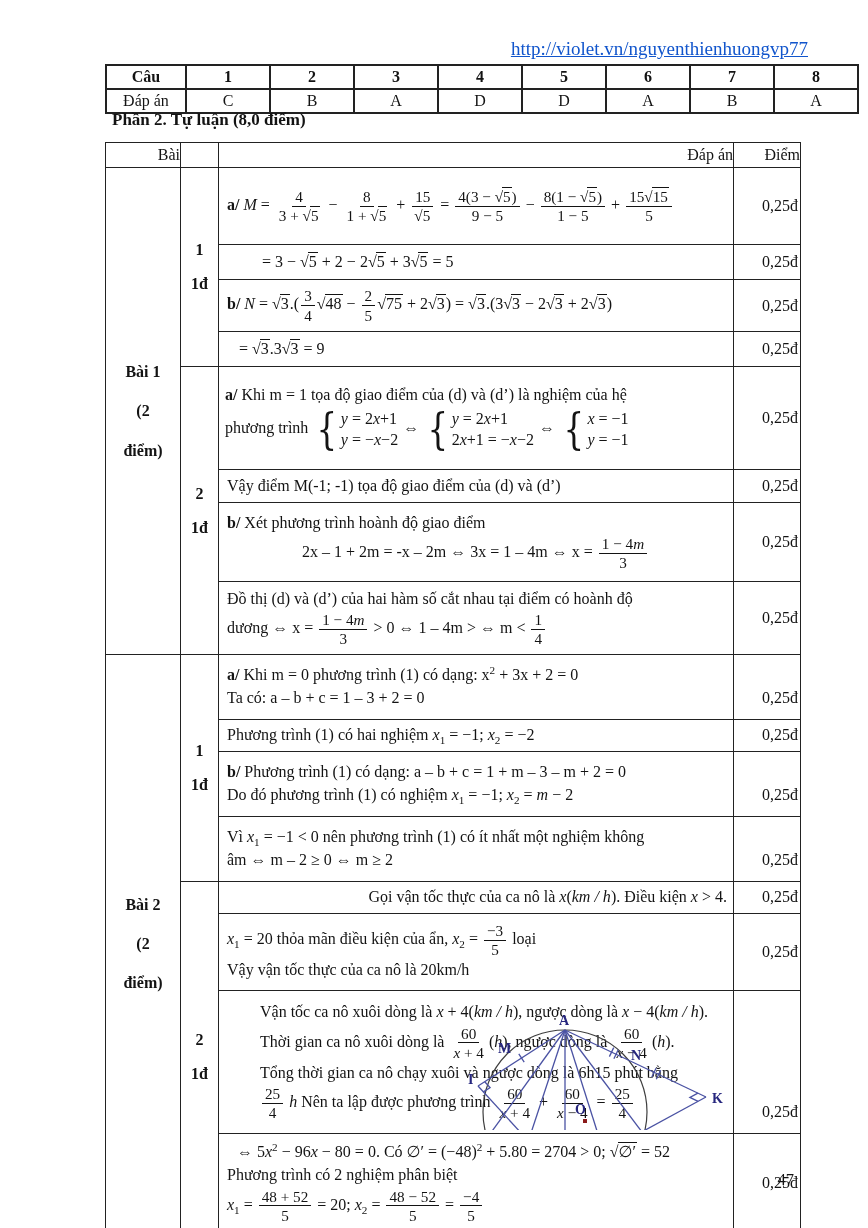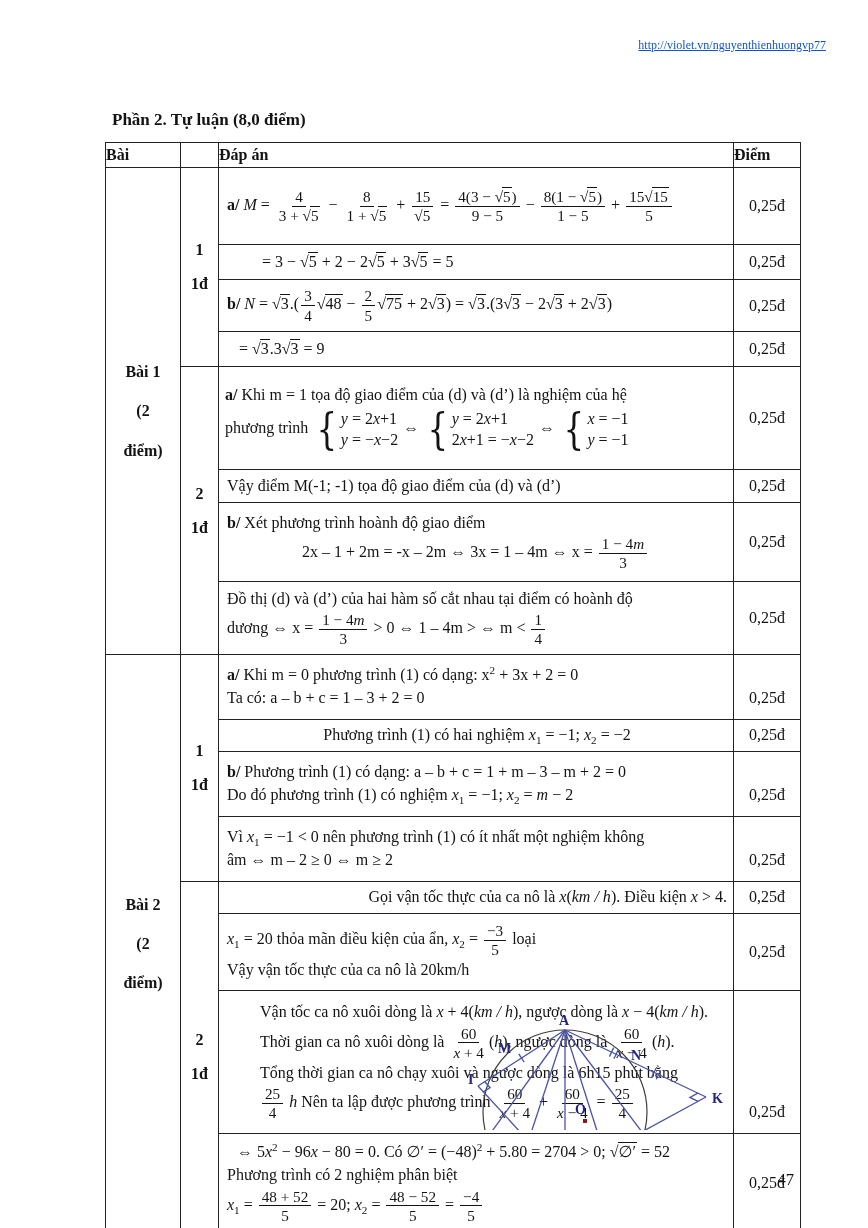--- a/index.html
+++ b/index.html
@@ -2,42 +2,42 @@
 <html style="--link: #1155CC; --border: #222222; --text: #131313; --figline: #4a52a3; --figlabel: #26267e; --dot: #8b1a1a;"><head>
 <meta charset="utf-8">
 <style>
   :root{
     --link:#1155CC; --border:#222222; --text:#131313;
     --figline:#4a52a3; --figlabel:#26267e; --dot:#8b1a1a;
   }
   html,body{margin:0;padding:0;background:#ffffff;}
   .page{position:relative;width:868px;height:1228px;background:#ffffff;overflow:hidden;
         font-family:"Liberation Serif",serif;color:var(--text);font-size:16px;}
-  .url{position:absolute;top:38px;right:42px;color:var(--link);text-decoration:underline;
-       font-size:12px;}
+  .url{position:absolute;top:38px;right:60px;color:var(--link);text-decoration:underline;
+       font-size:19px;}
   
   table{border-collapse:collapse;table-layout:fixed;}
   .mc{position:absolute;left:105px;top:64px;width:733px;}
   .mc th,.mc td{border:2px solid var(--border);height:22px;text-align:center;
        font-size:16px;padding:0;}
   .mc th{font-weight:bold;}
   .mc td{font-weight:normal;}
   .mc .rowlab{font-weight:normal;}
   
   .section-title{position:absolute;left:112px;top:110px;font-weight:bold;font-size:17px;}
   
   .sol{position:absolute;left:105px;top:142px;width:695px;}
   .sol th,.sol td{border:1.5px solid var(--border);font-size:16px;}
-  .sol thead th{height:24px;text-align:left;font-weight:bold;padding:0;}
+  .sol thead th{height:24px;text-align:right;font-weight:normal;padding:0;}
   .bai-cell{text-align:center;font-weight:bold;vertical-align:middle;line-height:2.45;font-size:16.5px;}
   .part-cell{text-align:center;font-weight:bold;vertical-align:middle;font-size:16px;}
   .part-cell .pnum{margin-bottom:16px;}
   .content-cell{padding:3px 6px 3px 8px;vertical-align:middle;line-height:1.3;}
   .content-cell .line{margin:2px 0;}
-  .diem-cell{text-align:center;vertical-align:middle;padding:0 2px;}
+  .diem-cell{text-align:right;vertical-align:middle;padding:0 2px;}
   .diem-cell.bottom{vertical-align:bottom;padding-bottom:12px;}
   
   .bold{font-weight:bold;}
   .var{font-style:italic;}
   .sup{vertical-align:super;font-size:0.7em;line-height:0;}
   .sub{vertical-align:sub;font-size:0.7em;line-height:0;}
   .frac{display:inline-flex;flex-direction:column;align-items:center;vertical-align:middle;
         margin:0 2px;font-size:0.95em;line-height:1.12;text-align:center;}
   .frac .num{padding:0 3px 0.5px 3px;border-bottom:1.2px solid var(--text);}
   .frac .den{padding:0.5px 3px 0 3px;}
@@ -56,20 +56,46 @@
   .fig-label{font-family:"Liberation Serif",serif;font-size:14px;fill:var(--figlabel);font-weight:bold;}
   .page-num{position:absolute;right:74px;top:1170px;font-size:16.5px;}
 </style>
 </head>
 <body>
 
 <div class="page">
 
   <a class="url" href="#">http://violet.vn/nguyenthienhuongvp77</a>
 
+  <table class="mc">
+    <tbody id="mc-body">
+        <tr>
+          <th style="width: 78px;">Câu</th>
+          <th style="width: 82px;">1</th>
+          <th style="width: 82px;">2</th>
+          <th style="width: 82px;">3</th>
+          <th style="width: 82px;">4</th>
+          <th style="width: 82px;">5</th>
+          <th style="width: 82px;">6</th>
+          <th style="width: 82px;">7</th>
+          <th style="width: 82px;">8</th>
+        </tr>
+        <tr>
+          <td class="rowlab">Đáp án</td>
+          <td>C</td>
+          <td>B</td>
+          <td>A</td>
+          <td>D</td>
+          <td>D</td>
+          <td>A</td>
+          <td>B</td>
+          <td>A</td>
+        </tr>
+      </tbody>
+  </table>
 
   <div class="section-title">Phần 2. Tự luận (8,0 điểm)</div>
 
   <table class="sol">
     <colgroup>
       <col style="width:75px">
         <col style="width:38px">
         <col style="width:515px">
         <col style="width:67px">
     </colgroup>
@@ -207,21 +233,21 @@
             <div class="pnum">1</div>
             <div>1đ</div>
           </td>
           <td class="content-cell" style="height: 58px; margin-top: 24px;">
             <div class="line"><span class="bold">a/ </span>Khi m = 0 phương trình (1) có dạng: x<span class="sup">2</span> + 3x + 2 = 0</div>
             <div class="line">Ta có: a – b + c = 1 – 3 + 2 = 0</div>
           </td>
           <td class="diem-cell bottom">0,25đ</td>
         </tr>
         <tr>
-          <td class="content-cell" style="height: 24px; text-align: center;">
+          <td class="content-cell" style="height: 24px;">
             <div class="line">Phương trình (1) có hai nghiệm <span class="var">x</span><span class="sub">1</span> = −1; <span class="var">x</span><span class="sub">2</span> = −2</div>
           </td>
           <td class="diem-cell">0,25đ</td>
         </tr>
         <tr>
           <td class="content-cell" style="height: 58px;">
             <div class="line"><span class="bold">b/ </span>Phương trình (1) có dạng:   a – b + c = 1 + m – 3 – m + 2 = 0</div>
             <div class="line">Do đó phương trình (1) có nghiệm <span class="var">x</span><span class="sub">1</span> = −1; <span class="var">x</span><span class="sub">2</span> = <span class="var">m</span> − 2</div>
           </td>
           <td class="diem-cell bottom">0,25đ</td>

